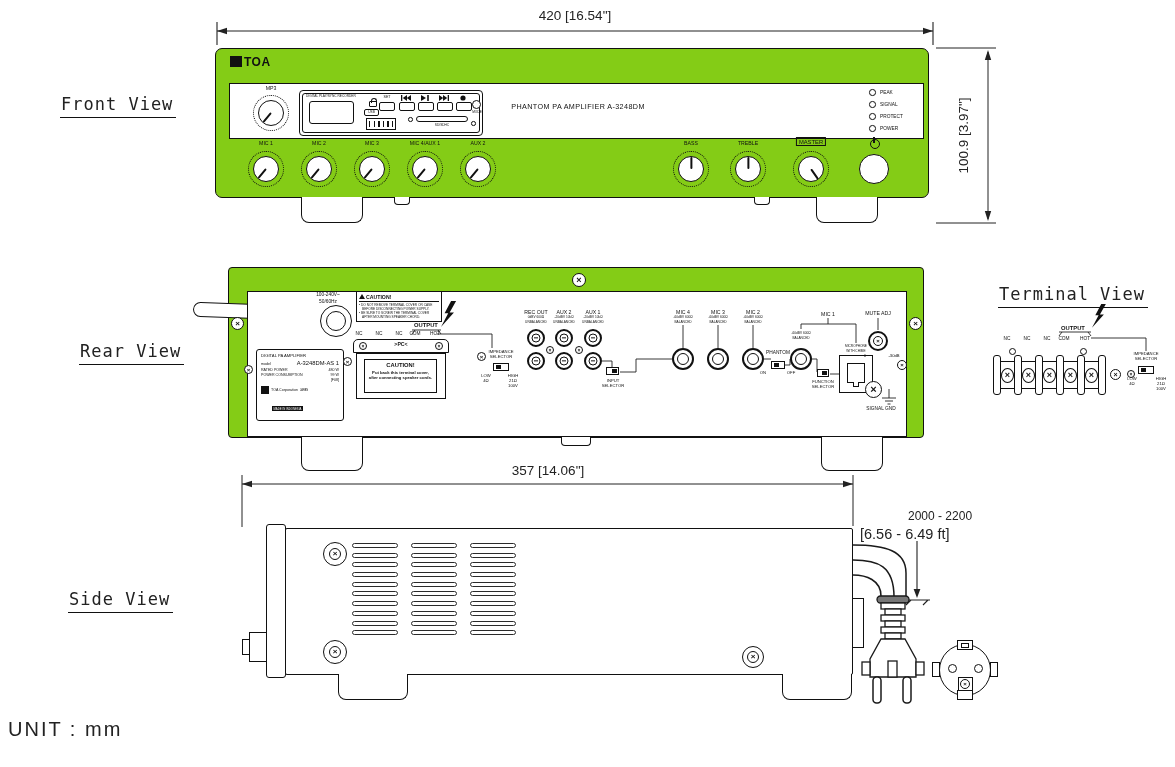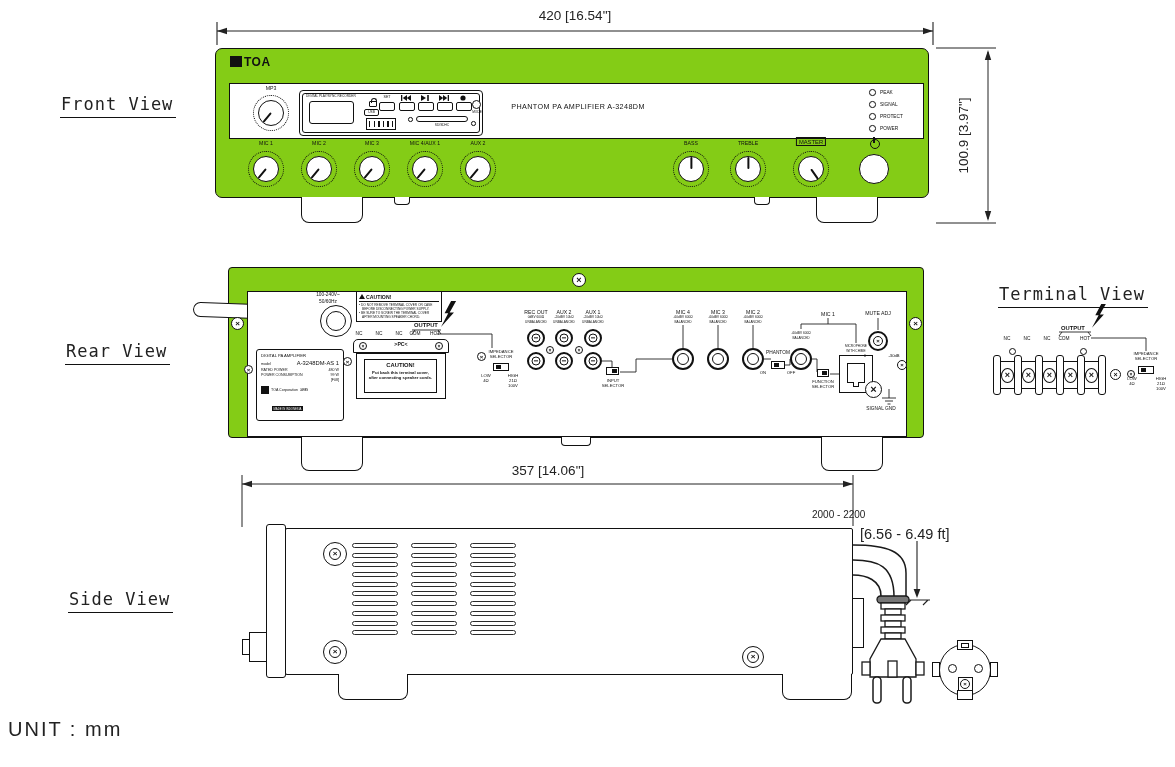--- a/index.html
+++ b/index.html
@@ -49,29 +49,29 @@
 .rearsvg,.overlay{position:absolute;left:0;top:0;pointer-events:none}
 .bullet::before{content:"• "}
 .caut-tri{display:inline-block;width:0;height:0;border-left:3.2px solid transparent;border-right:3.2px solid transparent;border-bottom:5.5px solid #111;margin-right:1px}
 </style>
 </head>
 <body>
 
 <div class="canvas">
 
   <div class="vtitle" style="left:60px;top:94px">Front View</div>
-  <div class="vtitle" style="left:65px;top:341px">Rear View</div>
+  <div class="vtitle" style="left:79px;top:341px">Rear View</div>
   <div class="vtitle" style="left:68px;top:589px">Side View</div>
   <div class="vtitle" style="left:998px;top:284px">Terminal View</div>
   <div class="unit" style="left:8px;top:718px">UNIT : mm</div>
 
   <div class="dimtext c" style="left:575px;top:8px">420 [16.54"]</div>
   <div class="dimtext" style="left:913px;top:128px;width:100px;text-align:center;transform:rotate(-90deg)">100.9 [3.97"]</div>
   <div class="dimtext c" style="left:548px;top:463px">357 [14.06"]</div>
-  <div class="dimtext" style="left:812px;top:509px;font-size:10px">2000 - 2200</div>
+  <div class="dimtext" style="left:908px;top:509px;font-size:12px">2000 - 2200</div>
   <div class="dimtext" style="left:860px;top:526px;font-size:14.5px">[6.56 - 6.49 ft]</div>
 
   <div class="panel" style="left:215px;top:48px;width:714px;height:150px;border-radius:7px">
     <div class="t" style="left:14px;top:7px;font-size:12px;font-weight:bold;letter-spacing:0.5px"><span style="display:inline-block;width:12px;height:11px;background:#111;margin-right:2px;vertical-align:-1px"></span><span>TOA</span></div>
     <div class="inpanel" style="left:13px;top:34px;width:695px;height:56px"></div>
 
     <div class="t f5 c" style="left:55px;top:37px">MP3</div>
     <div class="knob" style="left:42px;top:51px;width:26px;height:26px">
         <div class="ptr" style="transform:rotate(40deg)"></div>
       </div>

